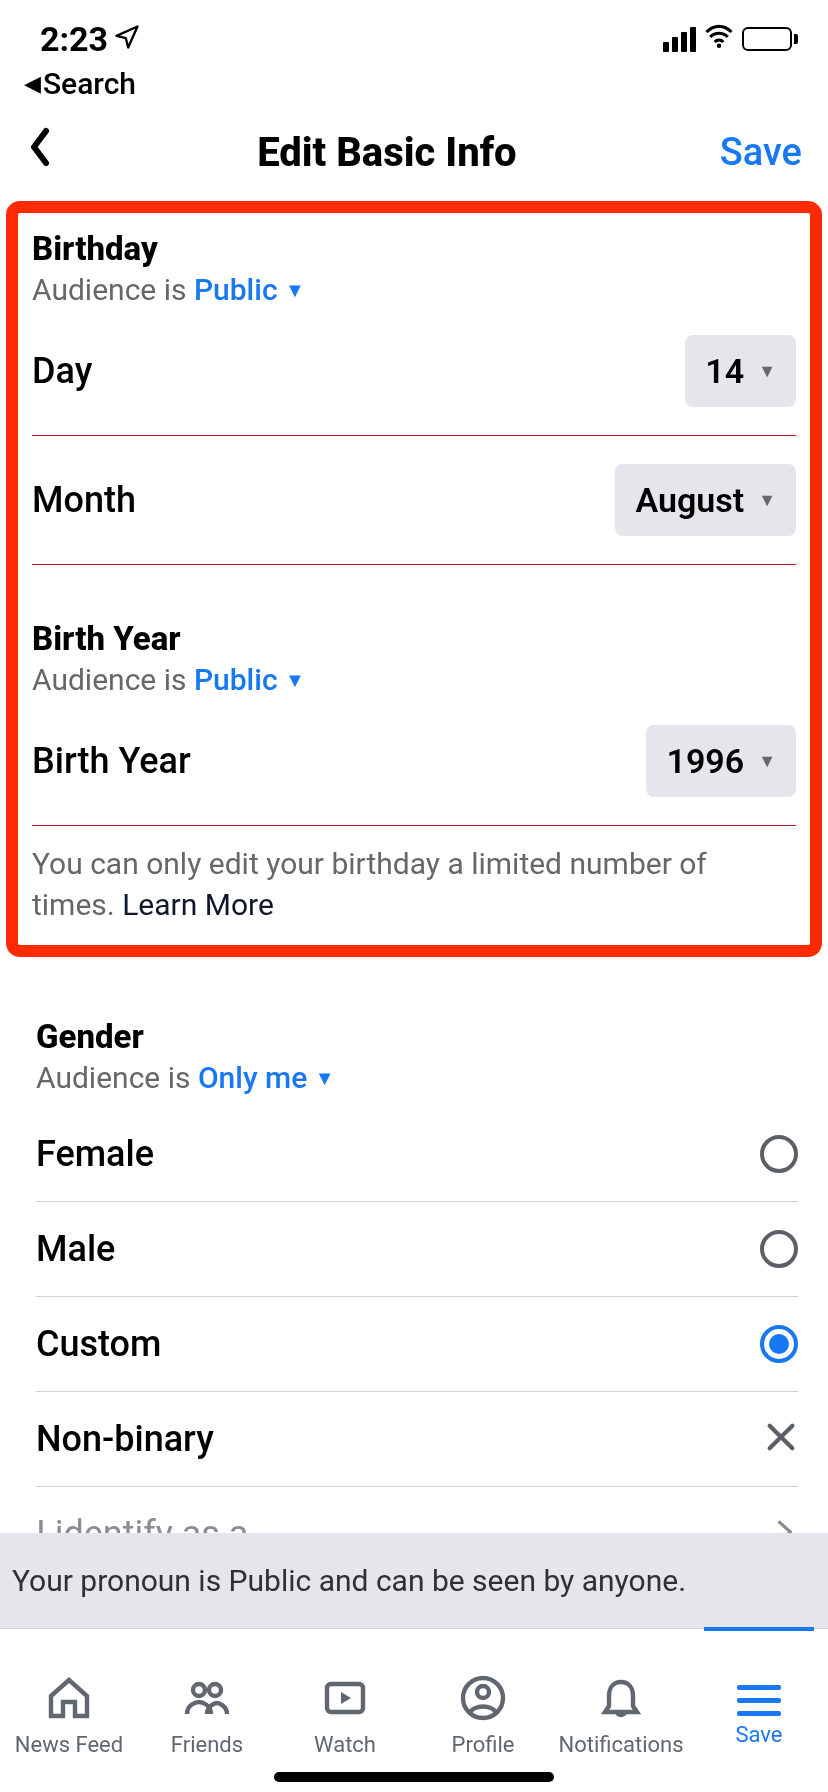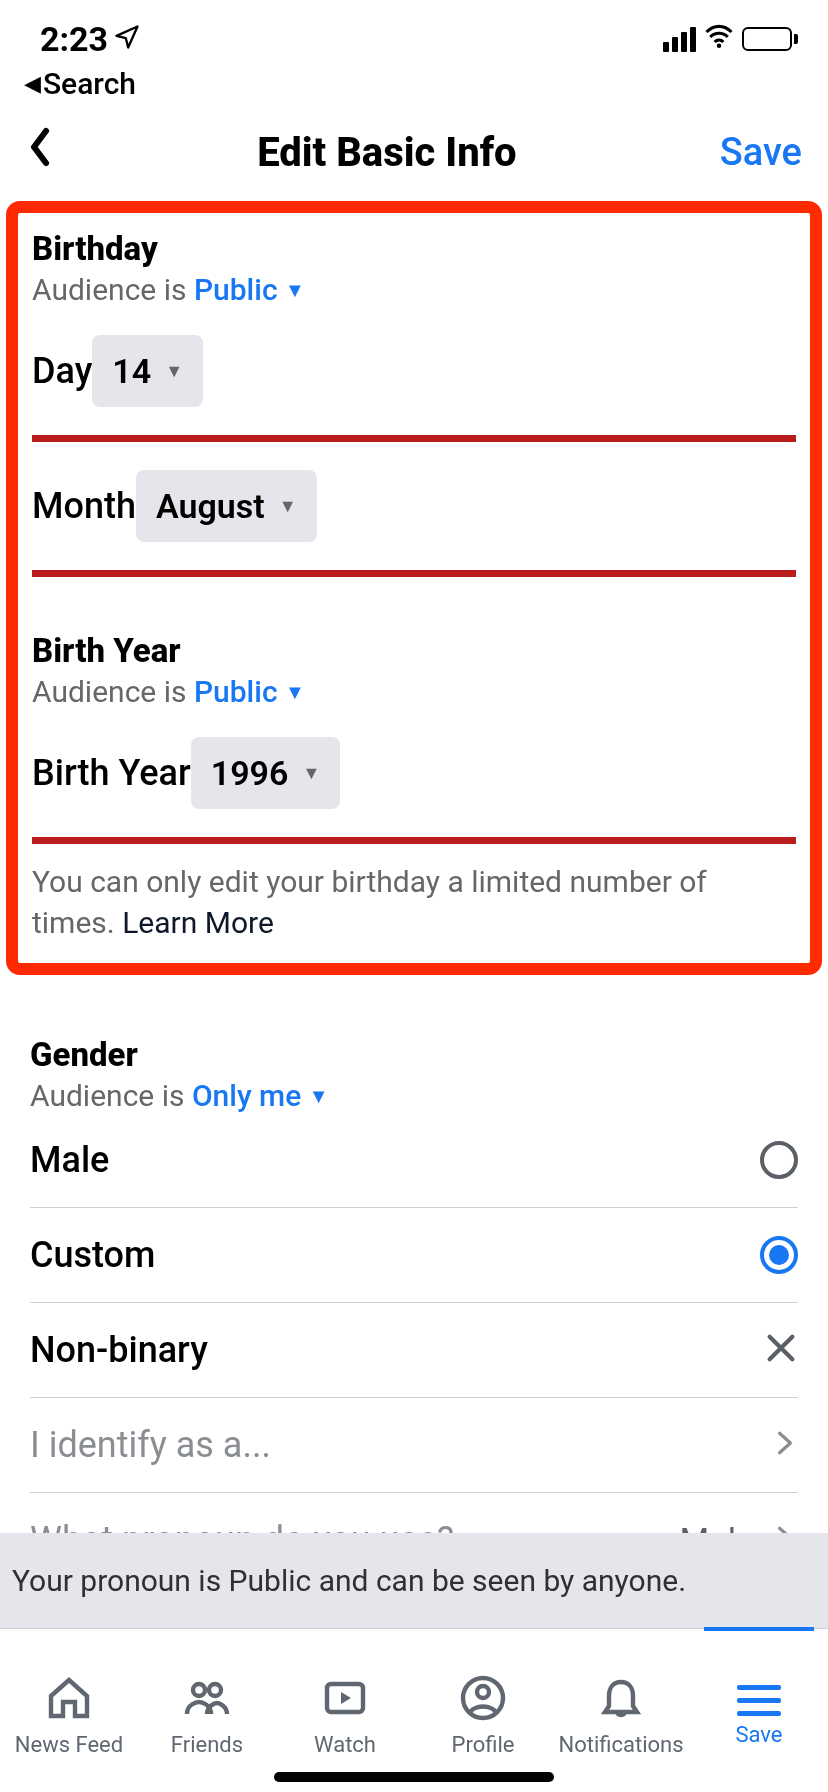--- a/index.html
+++ b/index.html
@@ -56,42 +56,42 @@
     margin: 4px 6px 0 6px;
     padding: 10px 14px 14px 14px;
   }
 
   .section-title { font-size:33px; font-weight:800; margin-top:6px; }
   .audience-line { font-size:30px; color:#65676b; margin-top:4px; }
   .audience-link { color:#1877F2; font-weight:500; }
   .audience-caret { color:#1877F2; font-size:20px; display:inline-block; transform:translateY(-3px); }
 
   .row {
-    display:flex; align-items:center; 
+    display:flex; align-items:center; justify-content:space-between;
     padding: 28px 0;
-    border-bottom: 7px solid #b91c1c;
+    border-bottom: 1px solid #b91c1c;
   }
   .row-label { font-size:36px; font-weight:500; }
   .row-label.grey { color:#8a8d91; font-weight:400; }
   .select-pill {
     background:#e4e6eb;
     border-radius:8px;
     padding: 16px 20px;
     display:flex; align-items:center; gap:14px;
     font-size:34px; font-weight:600;
   }
   .select-pill .caret { font-size:18px; color:#65676b; }
 
   .note-text {
     font-size:30px; color:#65676b; line-height:1.35;
     padding: 18px 0 6px 0;
   }
   .note-link { color:#0f172a; }
 
-  .gender-section { padding: 0 30px; margin-top: 60px; }
+  .gender-section { padding: 0 30px; margin-top: 60px; margin-left: 6px; }
 
   .radio-row {
     display:flex; align-items:center; justify-content:space-between;
     padding: 26px 0;
     border-bottom:1px solid #d0d0d0;
   }
   .radio-label { font-size:36px; font-weight:500; }
   .radio-circle {
     width:38px; height:38px; border:4px solid #5b5f66; border-radius:50%;
     display:flex; align-items:center; justify-content:center;
@@ -232,20 +232,24 @@
 
 </div>
 
 <div class="gender-section">
   <div class="section-title">Gender</div>
   <div class="audience-line">
     <span>Audience is </span><span class="audience-link">Only me</span>
     <span class="audience-caret">▼</span>
   </div>
 
+  <div class="radio-row" style="margin-top:12px;">
+    <span class="radio-label">Female</span>
+    <span class="radio-circle"></span>
+  </div>
   <div class="radio-row">
     <span class="radio-label">Male</span>
     <span class="radio-circle"></span>
   </div>
   <div class="radio-row">
     <span class="radio-label">Custom</span>
     <span class="radio-circle selected">
         <span class="radio-dot"></span>
       </span>
   </div>

